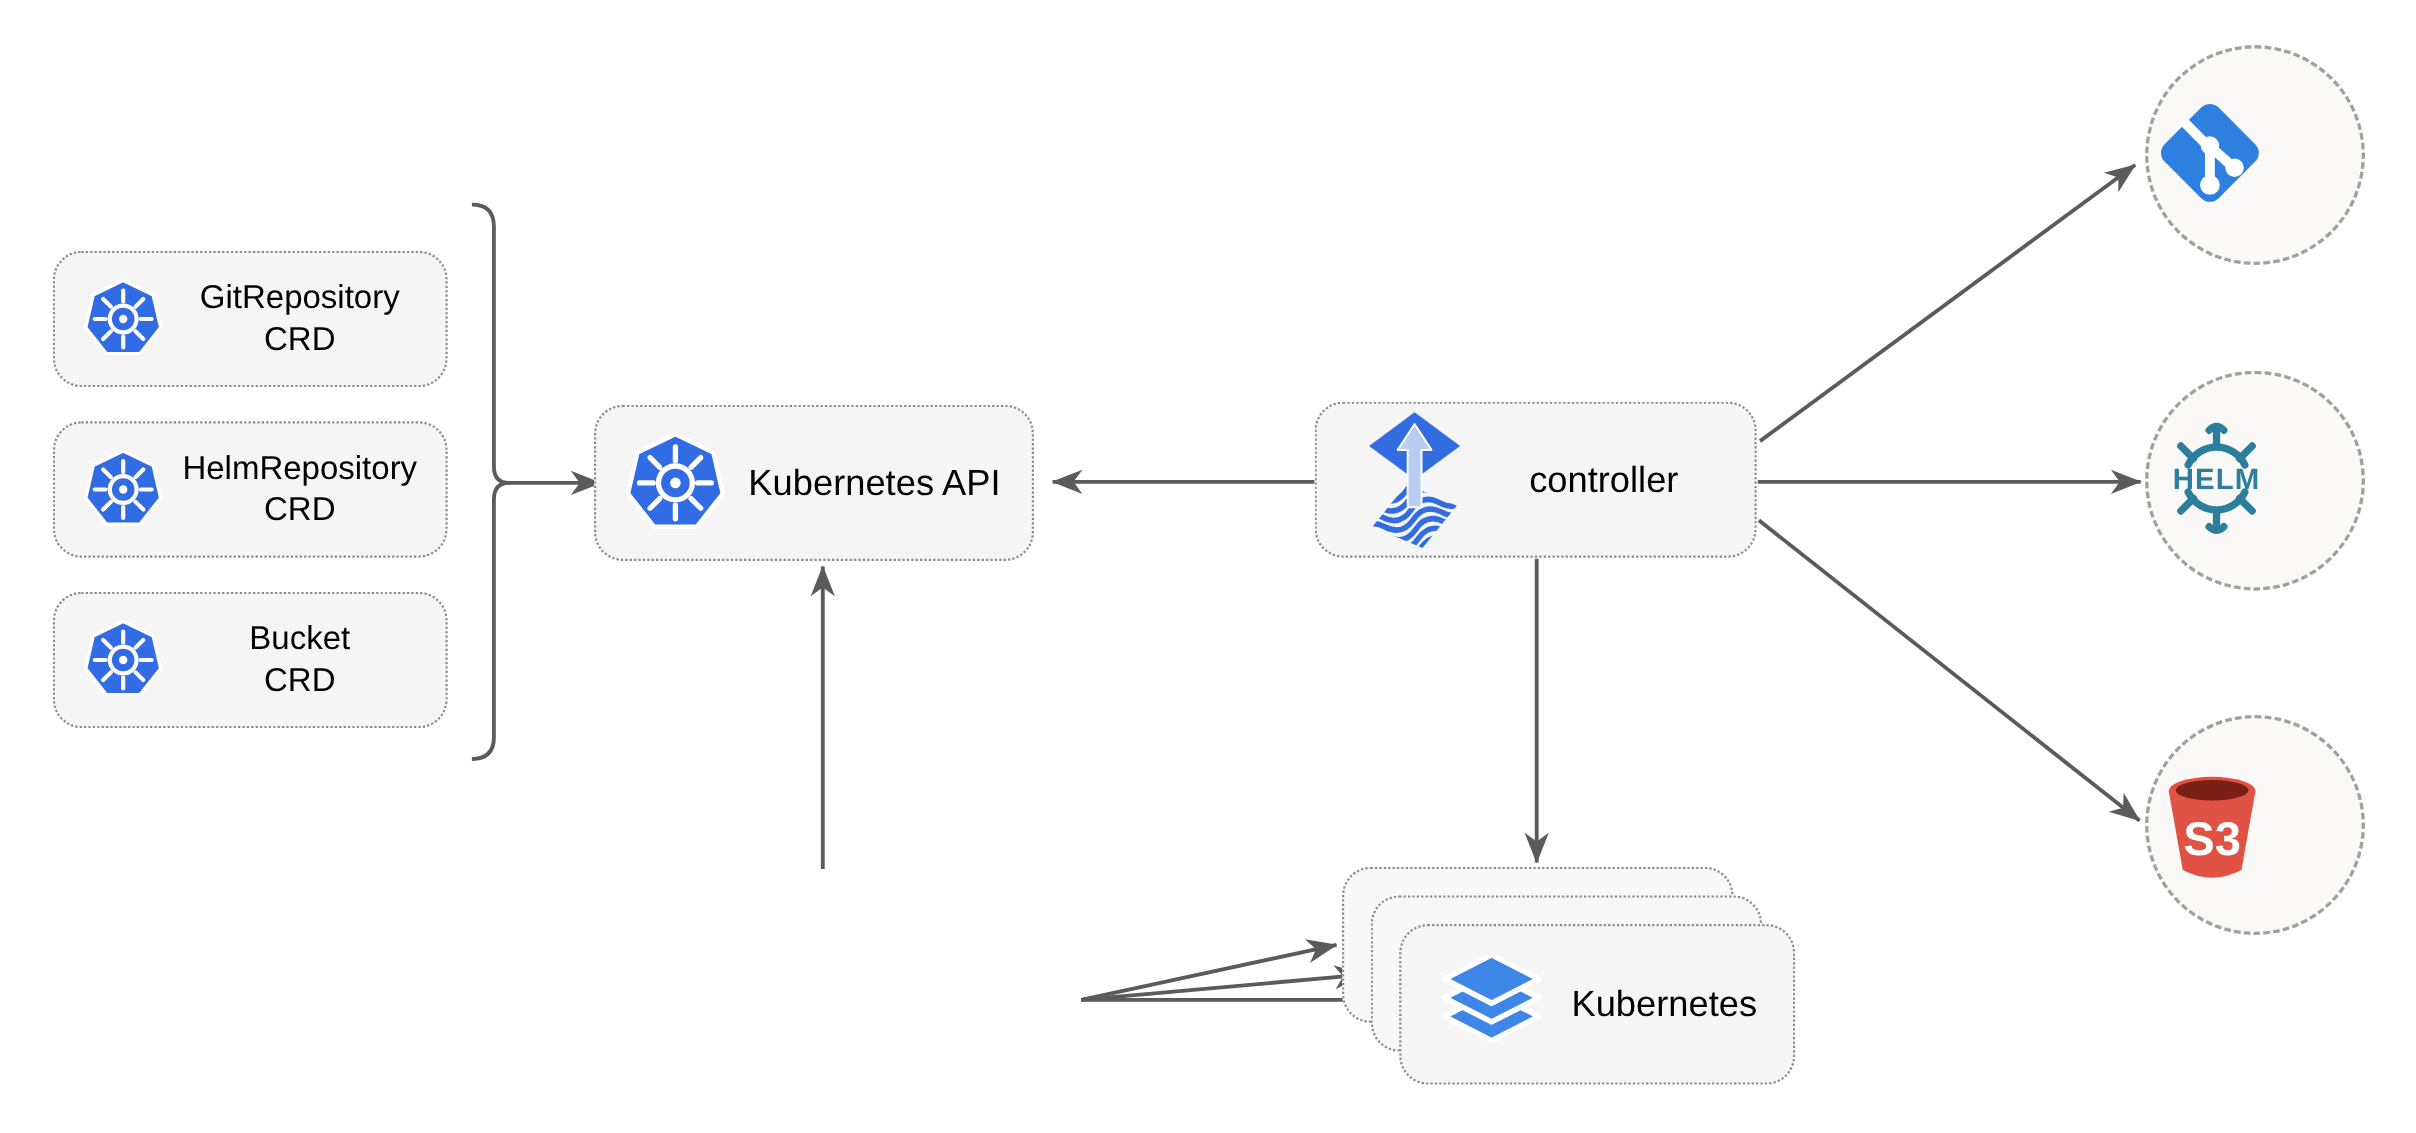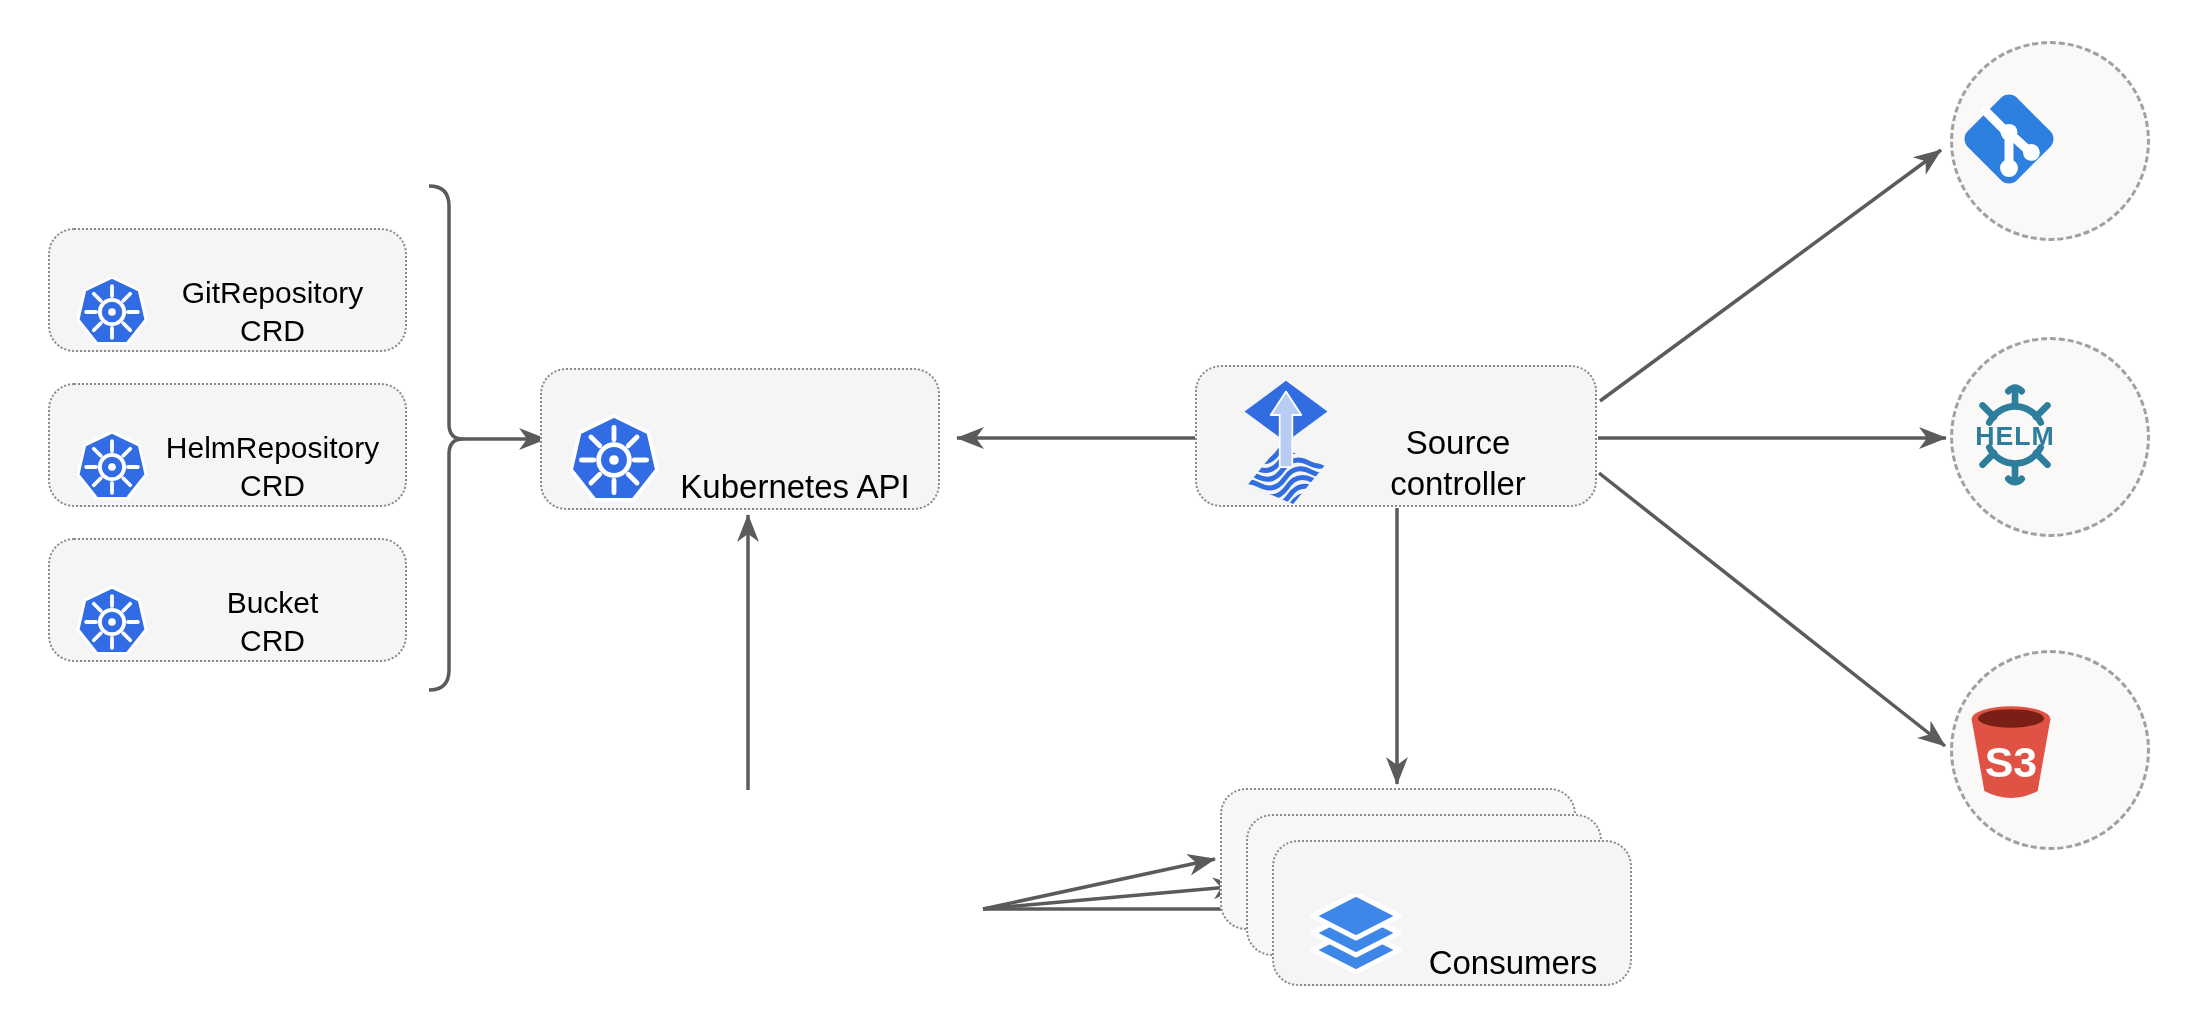--- a/index.html
+++ b/index.html
@@ -6,21 +6,21 @@
   .canvas {
     position:relative; width:2196px; height:1030px; background:#ffffff;
     font-family:"Liberation Sans", sans-serif; color:#000; overflow:hidden;
   }
   .edges { position:absolute; left:0; top:0; z-index:0; }
   .node { position:absolute; z-index:1; box-sizing:border-box; }
   .box {
     background:var(--box-fill,#f5f5f5);
     border:2.5px dotted var(--box-border,#8a8a8a);
     border-radius:26px;
-    display:flex; align-items:flex-end;
+    display:flex; align-items:center;
   }
   .box .icon { flex:0 0 auto; margin-left:24px; display:flex; align-items:center; }
   .box .lbl { flex:1 1 auto; text-align:center; line-height:1.26; padding-right:10px; }
   .crd { left:48px; width:359px; height:124px; }
   .crd .lbl { font-size:30px; }
   .bigbox .lbl { font-size:33px; }
   .stack-wrap { position:absolute; z-index:1; }
   .stack-back {
     position:absolute; background:#f7f7f7;
     border:2.5px dotted var(--box-border,#8a8a8a); border-radius:26px;
@@ -170,40 +170,39 @@
           <path d="M -12 100 c 10 -9 20 -9 30 0 s 20 9 30 0 s 20 -9 30 0 s 20 9 30 0"></path>
           <path d="M -12 110 c 10 -9 20 -9 30 0 s 20 9 30 0 s 20 -9 30 0 s 20 9 30 0"></path>
           <path d="M -12 120 c 10 -9 20 -9 30 0 s 20 9 30 0 s 20 -9 30 0 s 20 9 30 0"></path>
           <path d="M -12 130 c 10 -9 20 -9 30 0 s 20 9 30 0 s 20 -9 30 0 s 20 9 30 0"></path>
           <path d="M -12 140 c 10 -9 20 -9 30 0 s 20 9 30 0 s 20 -9 30 0 s 20 9 30 0"></path>
         </g>
         <polygon points="50,14 67,40 57,40 57,98 43,98 43,40 33,40" fill="var(--flux-arrow-light)" stroke="#ffffff" stroke-width="2" stroke-linejoin="round"></polygon>
       </svg>
     </span>
     <div class="lbl">
-      <div>Source</div>
       <div>controller</div>
     </div>
   </div>
 
 
   <div class="stack-wrap" style="left:1220px; top:788px; width:409px; height:195px">
     <div class="stack-back" style="left:0; top:0; width:356px; height:142px"></div>
     <div class="stack-back" style="left:26px; top:26px; width:356px; height:142px"></div>
     <div class="box bigbox" style="position:absolute; left:52px; top:52px; width:356px; height:142px">
       <span class="icon" style="margin-left:32px">
         <svg width="100" height="90" viewBox="0 0 100 90">
           <g fill="var(--artifact-blue)" stroke="#fff" stroke-width="5" stroke-linejoin="round">
             <polygon points="50,34 93,56 50,78 7,56"></polygon>
             <polygon points="50,17 93,39 50,61 7,39"></polygon>
             <polygon points="50,0 93,22 50,44 7,22"></polygon>
           </g>
         </svg>
       </span>
-      <div class="lbl">Consumers</div>
+      <div class="lbl">Kubernetes</div>
     </div>
   </div>
 
   <div class="node circle" style="left:1950px; top:41px; width:200px; height:200px">
     <span>
       <svg width="112" height="112" viewBox="0 0 100 100">
         <rect x="19" y="19" width="62" height="62" rx="10" transform="rotate(45 50 50)" fill="var(--git-blue)"></rect>
         <g stroke="#fff" stroke-width="8" stroke-linecap="round">
           <line x1="29" y1="25" x2="46" y2="42"></line>
           <line x1="50" y1="47" x2="50" y2="71"></line>

